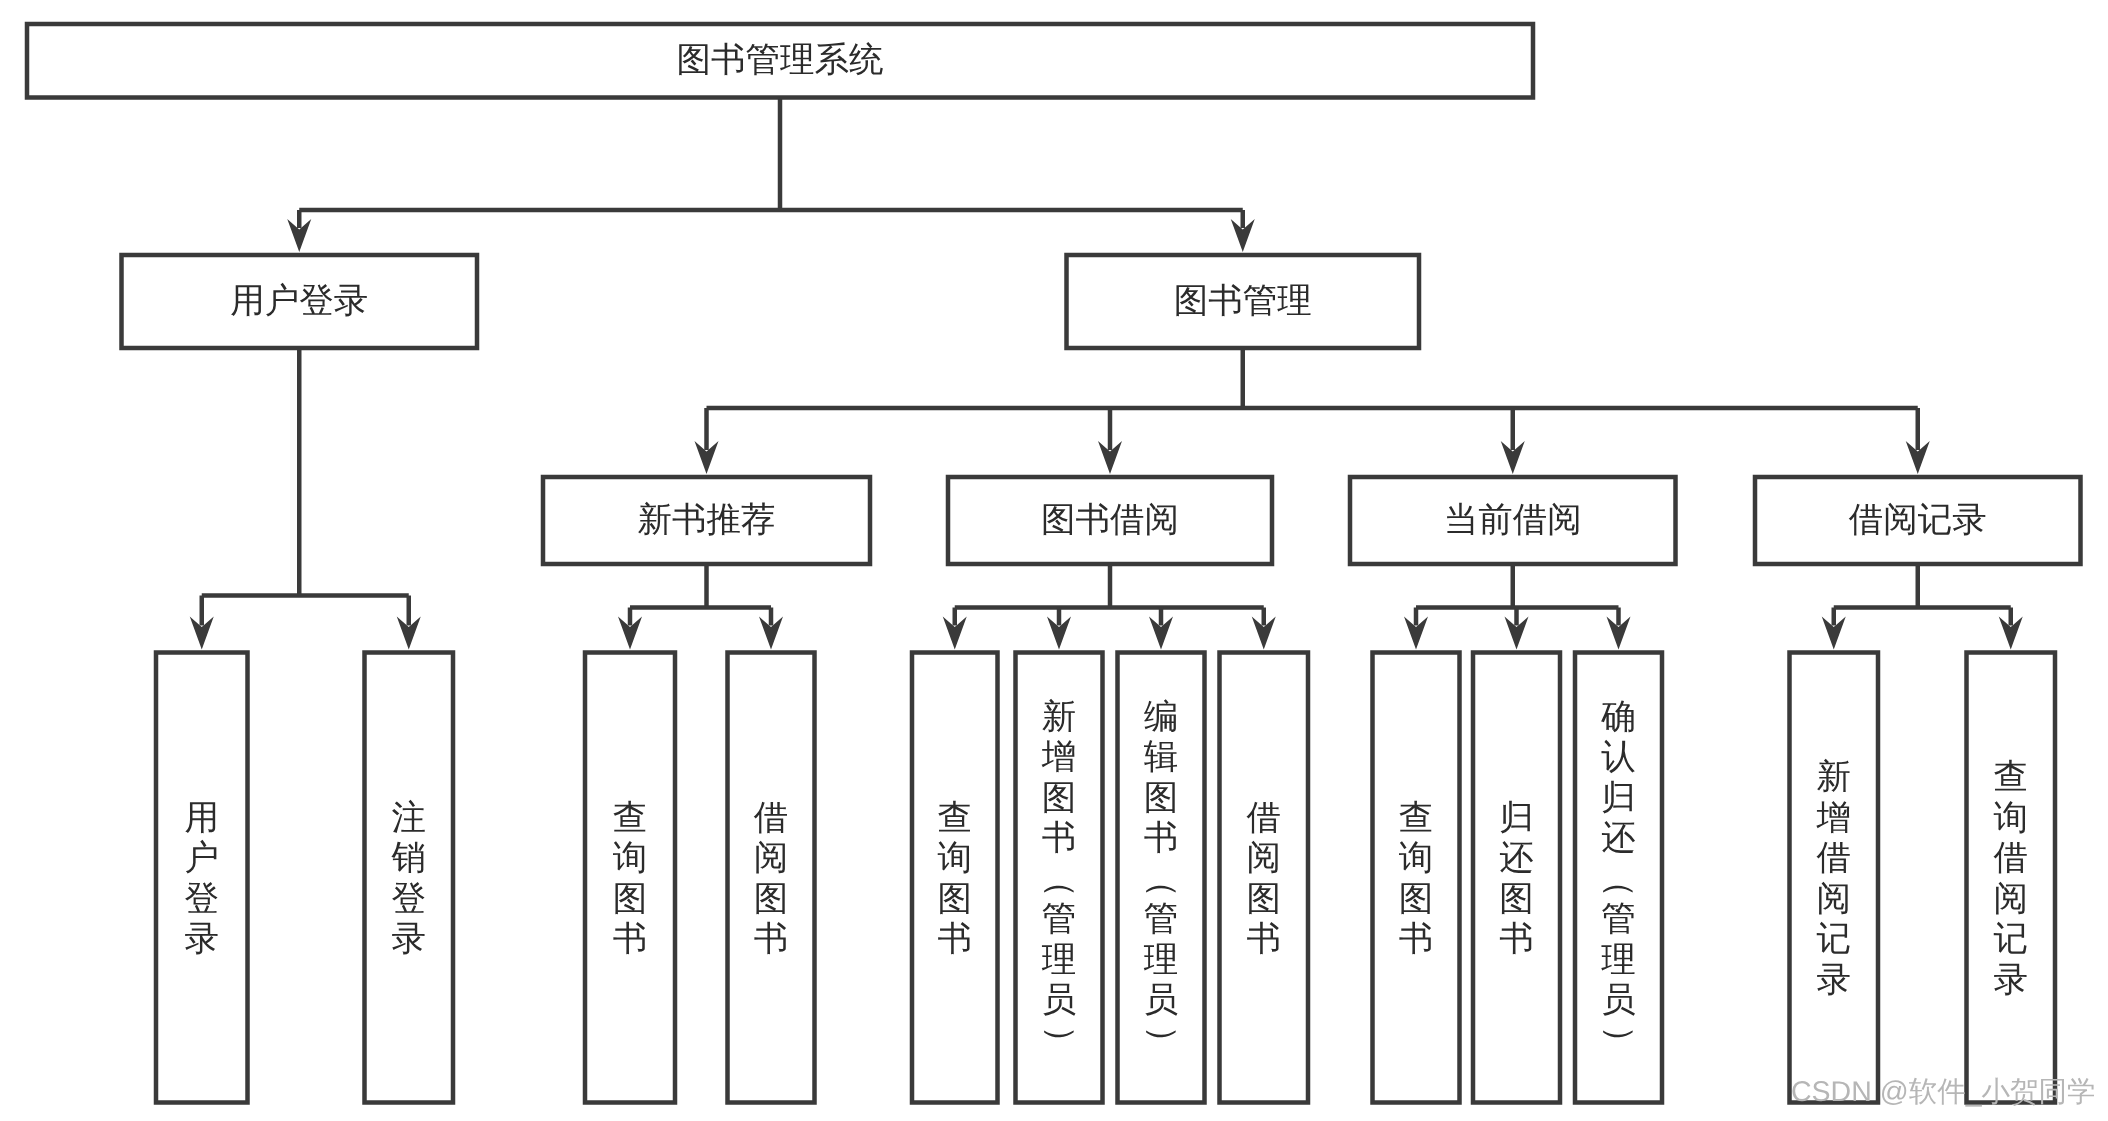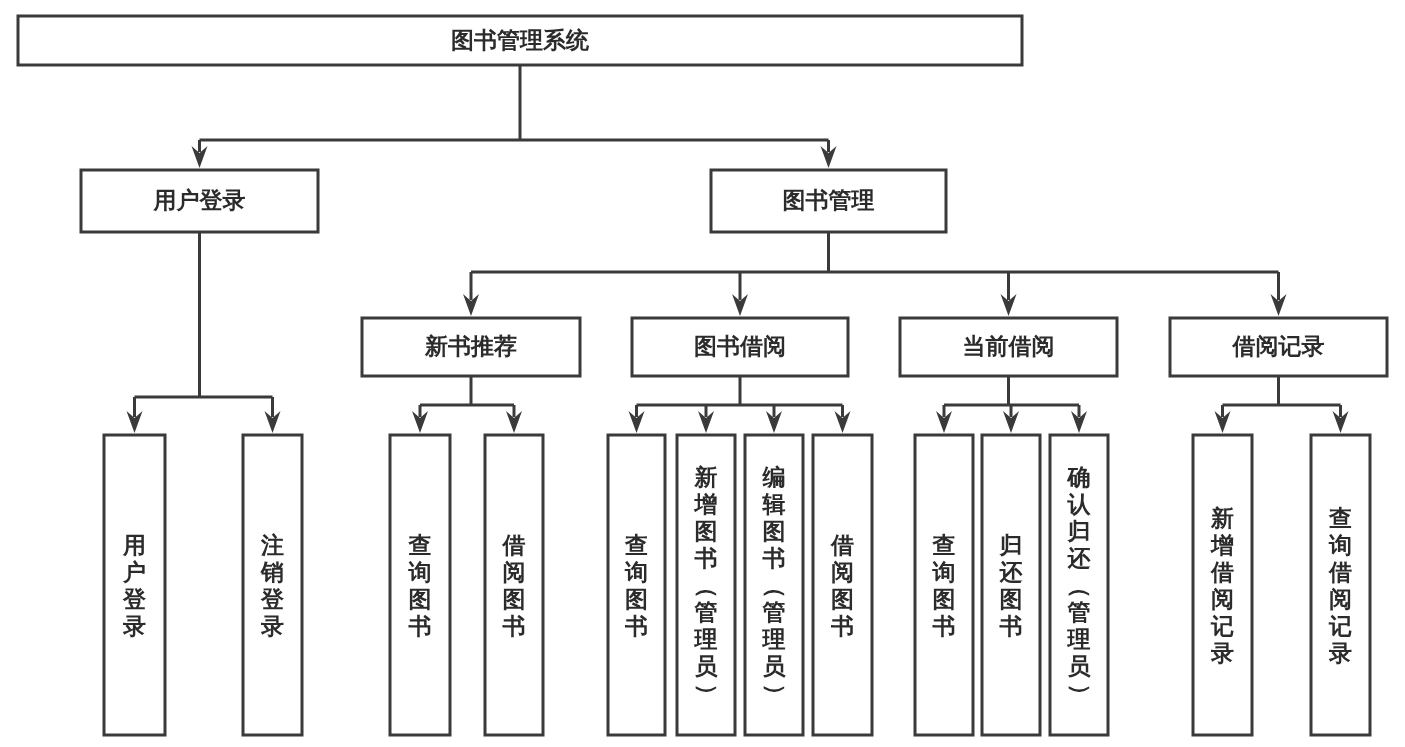--- a/index.html
+++ b/index.html
@@ -13,21 +13,20 @@
     font-family: "Liberation Sans", "DejaVu Sans", sans-serif;
     overflow: hidden;
     position: relative;
   }
   #diagram-root {
     position: absolute;
     left: 0;
     top: 0;
     width: 1405px;
     height: 747px;
-    font-weight: bold;
   }
   svg#tree-svg {
     display: block;
     width: 1405px;
     height: 747px;
   }
   .node-rect {
     fill: #ffffff;
     stroke: #3a3a3a;
     stroke-width: 3;
@@ -266,13 +265,14 @@
           <text class="node-label-h" x="1340.5" y="519.5">查</text>
           <text class="node-label-h" x="1340.5" y="546.5">询</text>
           <text class="node-label-h" x="1340.5" y="573.5">借</text>
           <text class="node-label-h" x="1340.5" y="600.5">阅</text>
           <text class="node-label-h" x="1340.5" y="627.5">记</text>
           <text class="node-label-h" x="1340.5" y="654.5">录</text>
           <title>查询借阅记录</title>
         </g>
       </g>
   </svg>
+  <div class="watermark">CSDN @软件_小贺同学</div>
 </div>
 
 </body></html>

